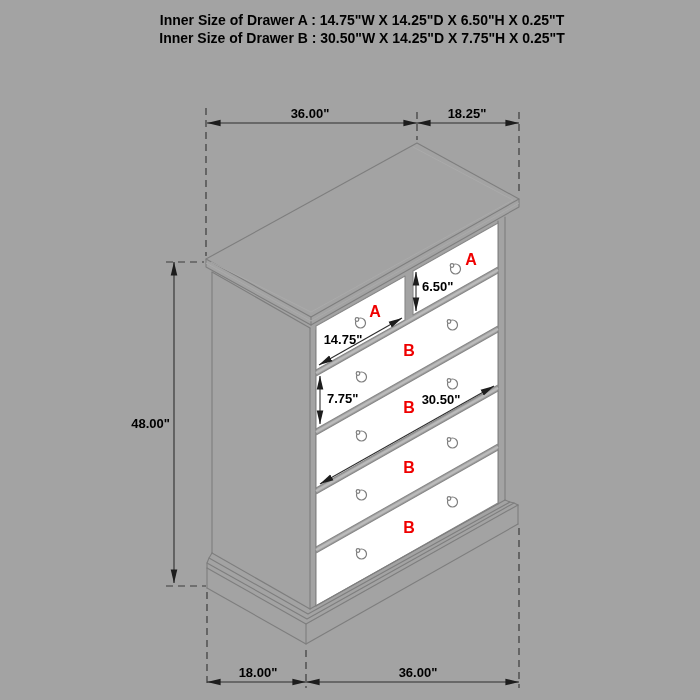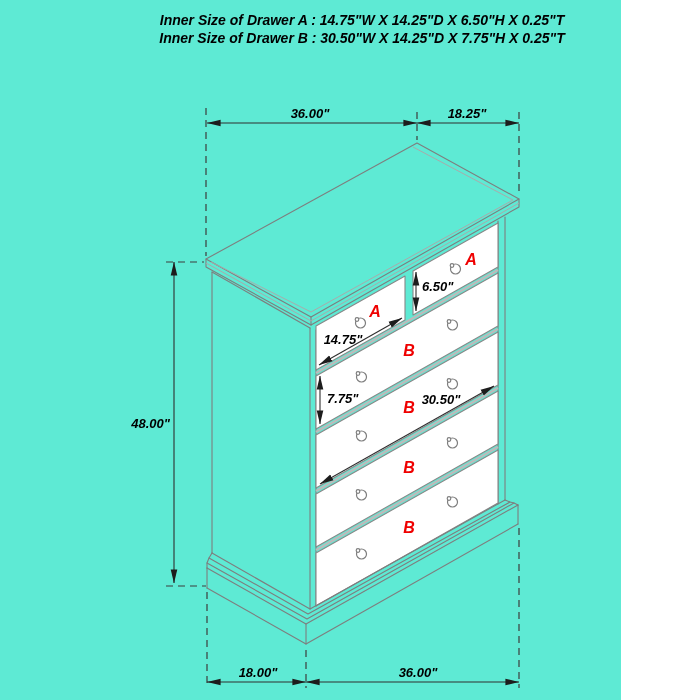--- a/index.html
+++ b/index.html
@@ -1,17 +1,17 @@
 <!DOCTYPE html>
 <html><head>
 <meta charset="utf-8">
 <style>
   html,body{margin:0;padding:0;background:#ffffff;}
-  .stage{position:relative;width:621px;height:700px;background:#5eead4;overflow:hidden;
-         font-family:"Liberation Sans", sans-serif;font-style:italic;}
+  .stage{position:relative;width:700px;height:700px;background:#a3a3a3;overflow:hidden;
+         font-family:"Liberation Sans", sans-serif;}
   svg{display:block;}
   
   .ln  {fill:none;stroke:#7e7e7e;stroke-width:1.1;stroke-linejoin:round;stroke-linecap:round;}
   .ln2 {fill:none;stroke:#aaaaaa;stroke-width:1;stroke-linejoin:round;}
   .panel{fill:#ffffff;stroke:#888888;stroke-width:1.1;stroke-linejoin:round;}
   .rail{fill:none;stroke:#bbbbbb;stroke-width:2.4;}
   .knob{fill:#ffffff;stroke:#7e7e7e;stroke-width:1.2;}
   
   .dim {fill:none;stroke:#2e2e2e;stroke-width:1.1;}
   .ext {fill:none;stroke:#3d3d3d;stroke-width:1.2;stroke-dasharray:7 5;}

